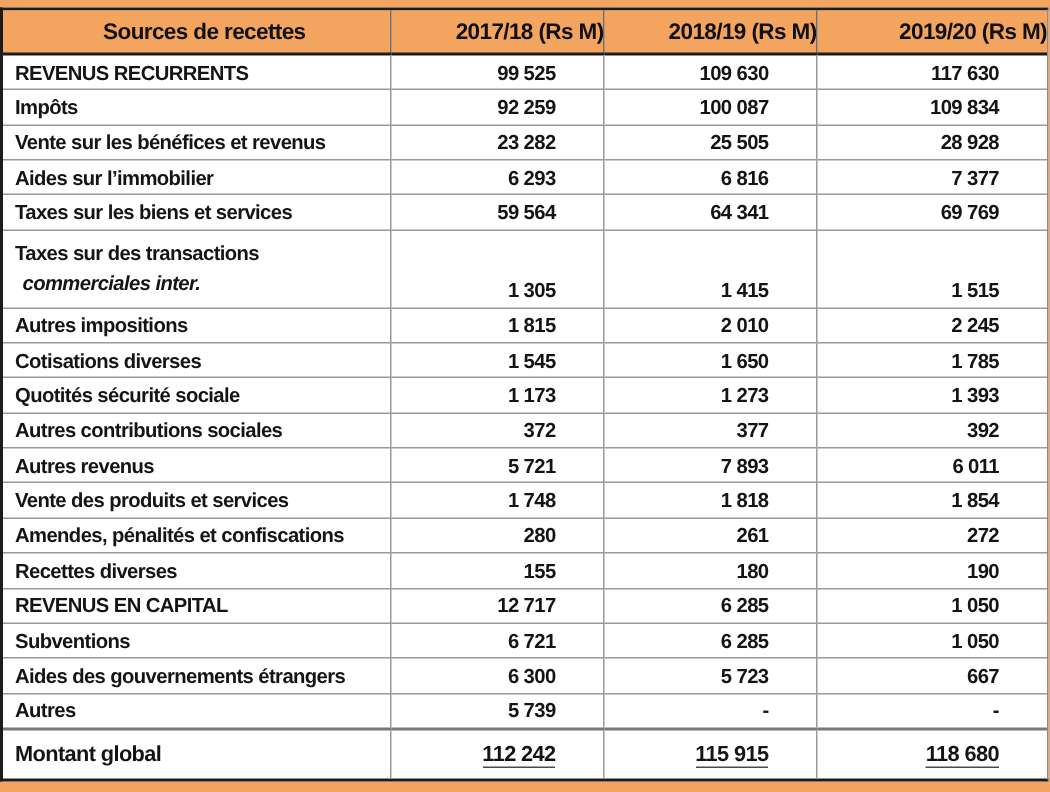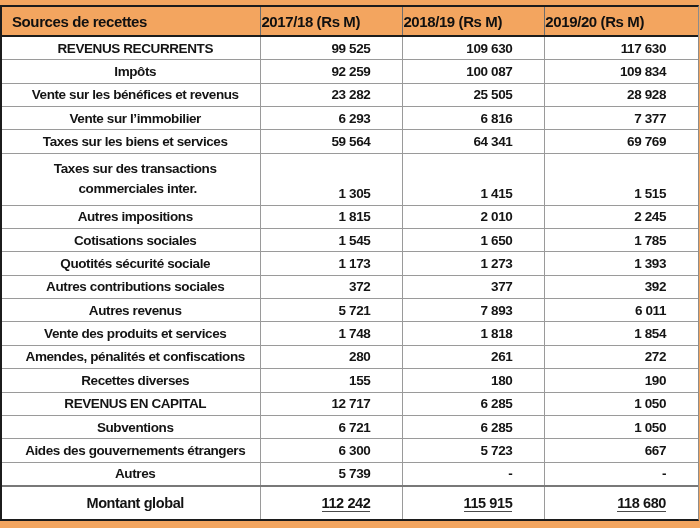--- a/index.html
+++ b/index.html
@@ -27,41 +27,41 @@
   col.c1{width:20.4%;}
   col.c2{width:20.4%;}
   col.c3{width:22%;}
   th{
     background:#F3A55F;
     border-bottom:2px solid #1c1c1c;
     border-right:1px solid #6e6e6e;
     height:28px;
     font-size:15px;font-weight:700;color:#101010;
     letter-spacing:-0.4px;
-    text-align:left;vertical-align:middle;
+    text-align:right;vertical-align:middle;
     padding:0;
   }
   th:last-child{border-right:none;}
-  th.label-col{text-align:left;padding-left:10px;}
+  th.label-col{text-align:center;padding-left:10px;}
   td{
     border-bottom:1px solid #9a9a9a;
     border-right:1px solid #9a9a9a;
     height:21px;
     font-size:13.5px;font-weight:700;color:#141414;
     letter-spacing:-0.4px;
     vertical-align:middle;
     padding:0;white-space:nowrap;overflow:hidden;
   }
   td:last-child{border-right:none;}
-  td.label{text-align:center;padding-left:8px;}
+  td.label{text-align:left;padding-left:8px;}
   td.num{text-align:right;padding-right:32px;}
   tr.tall td{height:44px;}
   tr.tall td.num{vertical-align:bottom;padding-bottom:4px;}
   tr.tall .line1{display:block;line-height:20px;}
-  tr.tall .line2{display:block;line-height:20px;padding-left:5px;}
+  tr.tall .line2{display:block;line-height:20px;padding-left:5px;font-style:italic;}
   tr.total td{
     border-top:2px solid #787878;
     border-bottom:none;
     height:30px;font-size:14.5px;
   }
   tr.total td.num span{border-bottom:1.5px solid #4a4a4a;padding-bottom:0px;}
 </style>
 </head>
 <body>
 
@@ -95,21 +95,21 @@
           <td class="num">100 087</td>
           <td class="num">109 834</td>
         </tr>
         <tr>
           <td class="label">Vente sur les bénéfices et revenus</td>
           <td class="num">23 282</td>
           <td class="num">25 505</td>
           <td class="num">28 928</td>
         </tr>
         <tr>
-          <td class="label">Vente sur l’immobilier</td>
+          <td class="label">Aides sur l’immobilier</td>
           <td class="num">6 293</td>
           <td class="num">6 816</td>
           <td class="num">7 377</td>
         </tr>
         <tr>
           <td class="label">Taxes sur les biens et services</td>
           <td class="num">59 564</td>
           <td class="num">64 341</td>
           <td class="num">69 769</td>
         </tr>
@@ -122,21 +122,21 @@
           <td class="num">1 415</td>
           <td class="num">1 515</td>
         </tr>
         <tr>
           <td class="label">Autres impositions</td>
           <td class="num">1 815</td>
           <td class="num">2 010</td>
           <td class="num">2 245</td>
         </tr>
         <tr>
-          <td class="label">Cotisations sociales</td>
+          <td class="label">Cotisations diverses</td>
           <td class="num">1 545</td>
           <td class="num">1 650</td>
           <td class="num">1 785</td>
         </tr>
         <tr>
           <td class="label">Quotités sécurité sociale</td>
           <td class="num">1 173</td>
           <td class="num">1 273</td>
           <td class="num">1 393</td>
         </tr>

